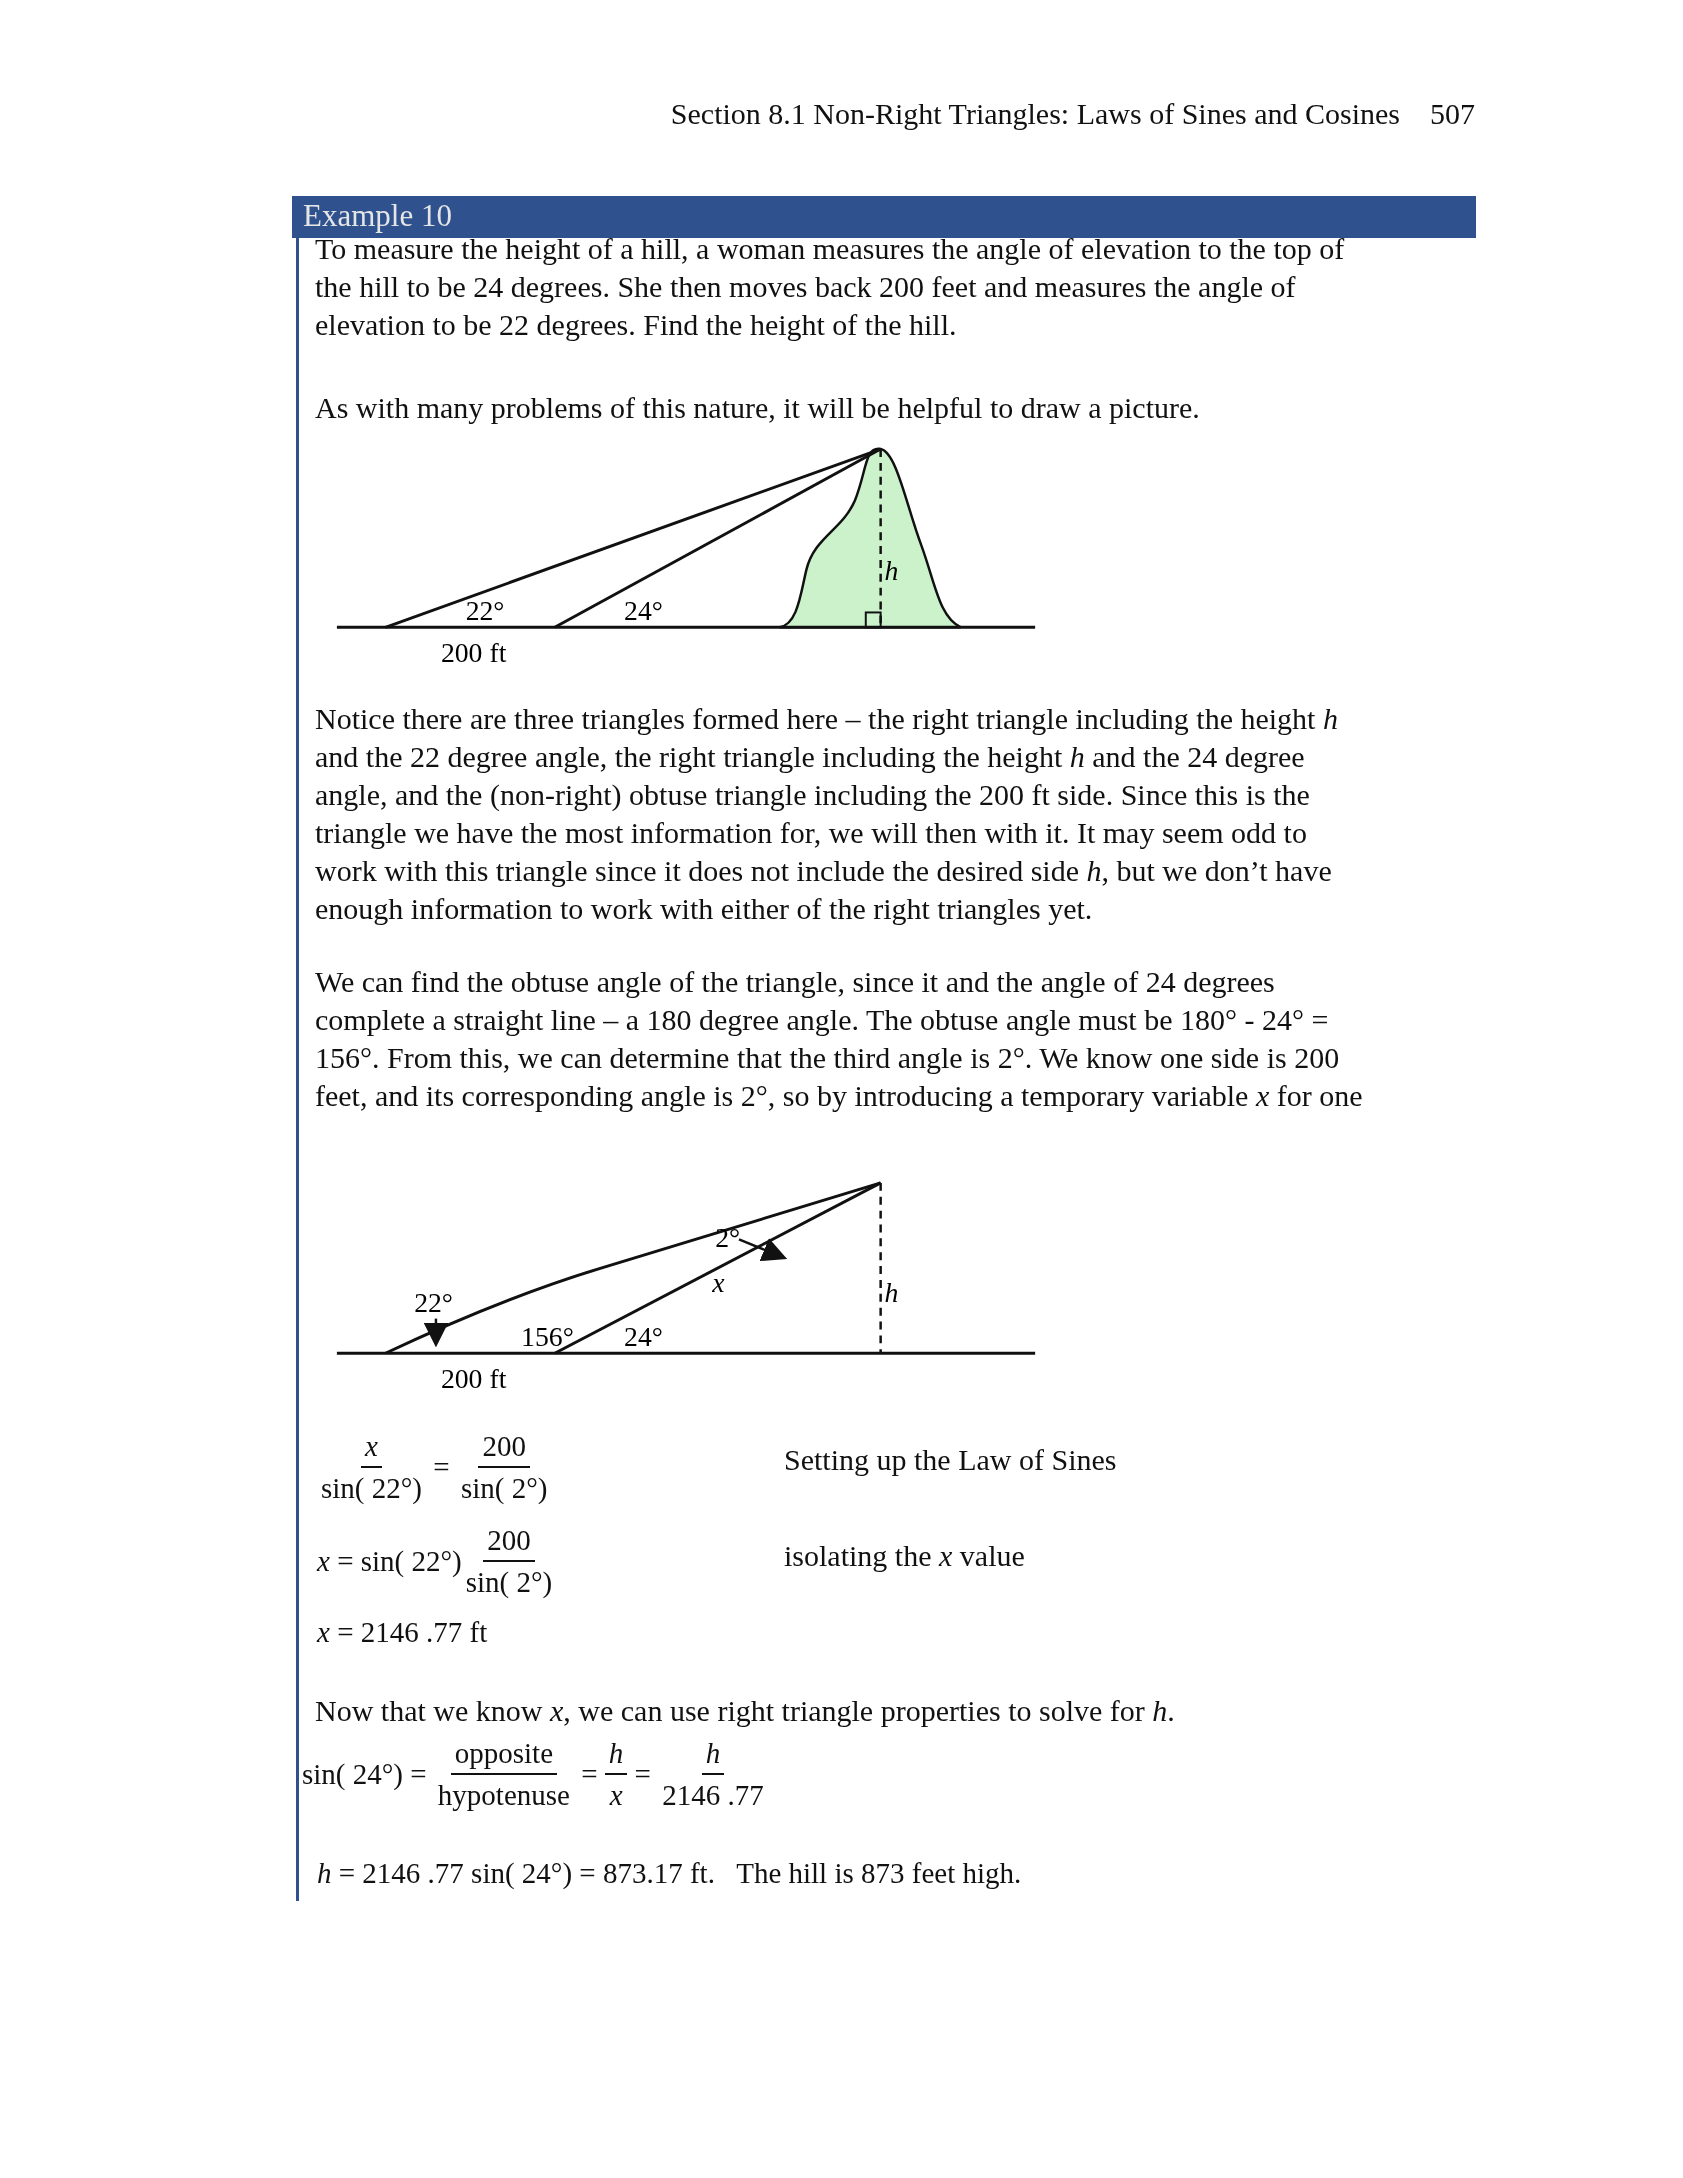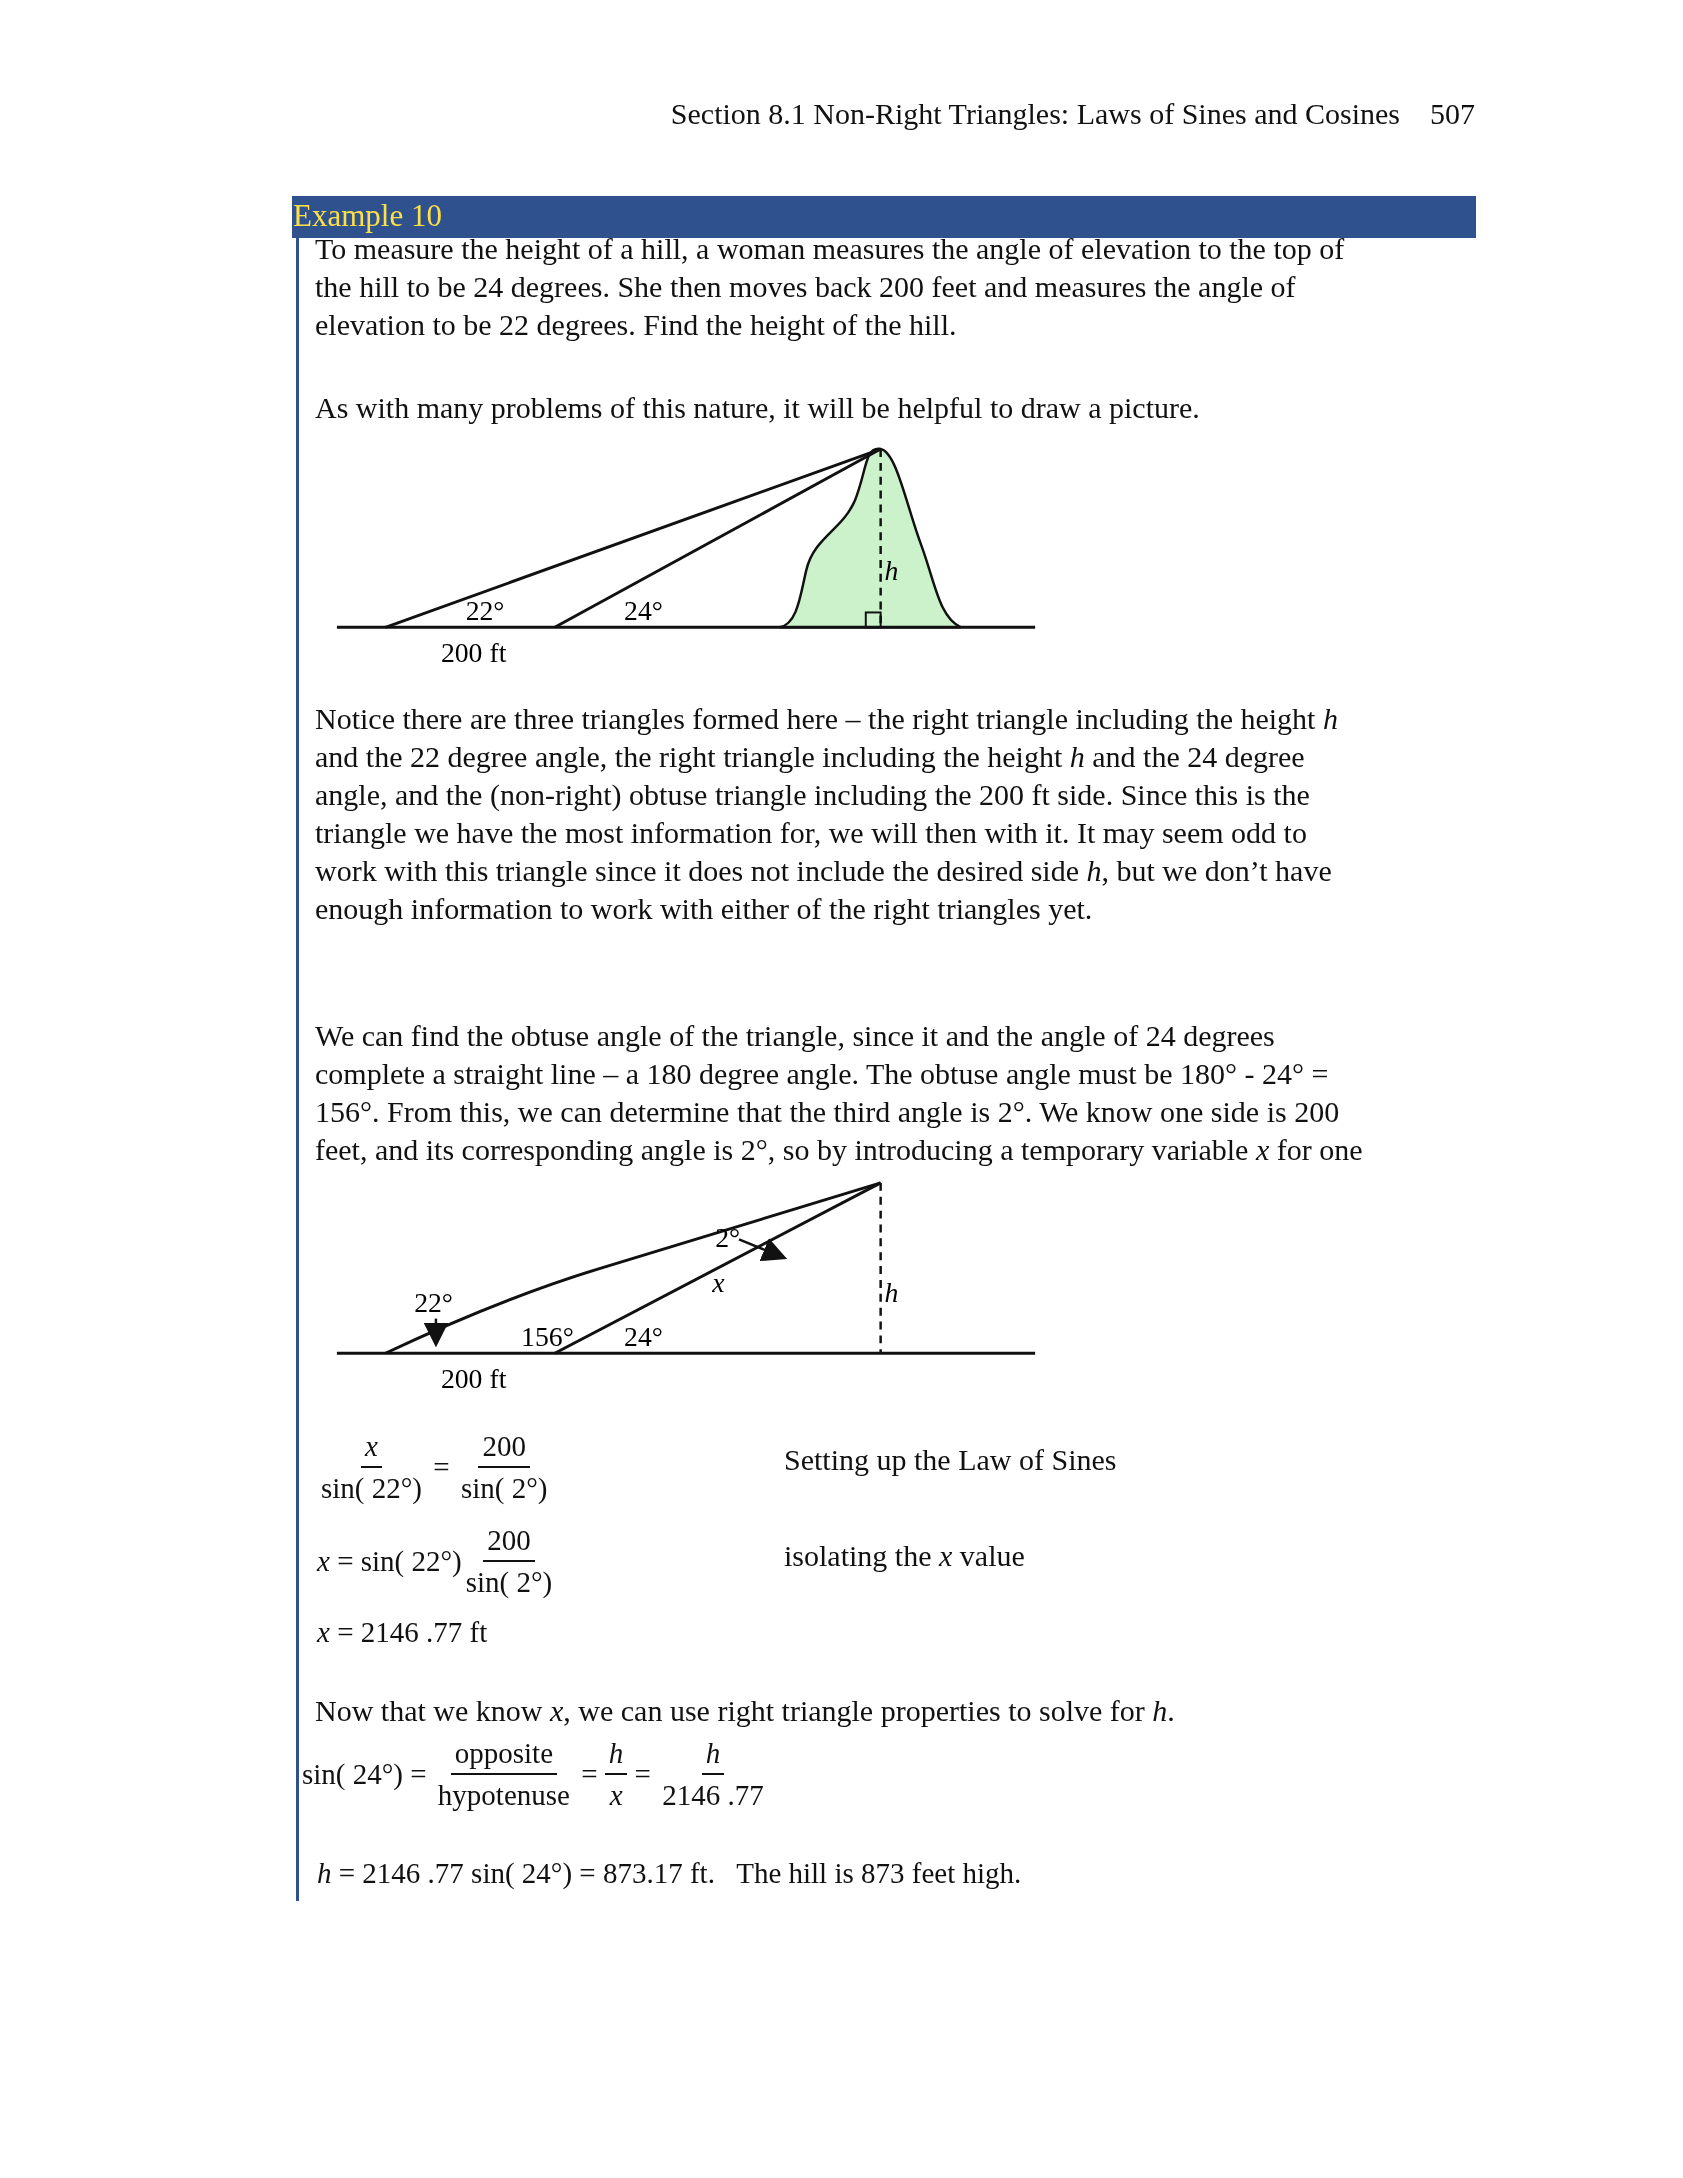--- a/index.html
+++ b/index.html
@@ -1,20 +1,20 @@
 <!DOCTYPE html>
 <html><head>
 <meta charset="utf-8">
 <style>
   html,body{margin:0;padding:0;background:#fff;}
   body{width:1683px;height:2178px;position:relative;overflow:hidden;font-family:"Liberation Serif","DejaVu Serif",serif;color:#111;}
   .abs{position:absolute;}
   .runhead{left:554px;top:97px;width:921px;text-align:right;font-size:30px;white-space:pre;}
   .bar{left:292px;top:196px;width:1184px;height:42px;background:#2f528f;}
-  .bar span{position:absolute;left:1px;top:2px;color:#fde047;font-size:31px;}
+  .bar span{position:absolute;left:11px;top:2px;color:#e5e5e5;font-size:31px;}
   .rule{left:296px;top:238px;width:3px;height:1663px;background:#2f528f;}
   .p{left:315px;width:1168px;font-size:30px;line-height:38px;}
   .p i{font-style:italic;}
   .note{font-size:30px;}
   .frac{display:inline-flex;flex-direction:column;align-items:center;vertical-align:middle;}
   .frac .n{padding:0 4px;border-bottom:2px solid #111;line-height:40px;}
   .frac .d{padding:0 4px;line-height:40px;}
   .eq{font-size:29px;display:flex;align-items:center;white-space:pre;}
   svg text{font-family:"Liberation Serif","DejaVu Serif",serif;}
 </style>
@@ -51,21 +51,21 @@
 
 <div class="abs p" style="top:700px">
   <div><span>Notice there are three triangles formed here – the right triangle including the height </span><i>h</i><span></span></div>
   <div><span>and the 22 degree angle, the right triangle including the height </span><i>h</i><span> and the 24 degree</span></div>
   <div><span>angle, and the (non-right) obtuse triangle including the 200 ft side.  Since this is the</span></div>
   <div><span>triangle we have the most information for, we will then with it.  It may seem odd to</span></div>
   <div><span>work with this triangle since it does not include the desired side </span><i>h</i><span>, but we don’t have</span></div>
   <div><span>enough information to work with either of the right triangles yet.</span></div>
 </div>
 
-<div class="abs p" style="top:1017px">
+<div class="abs p" style="top:963px">
   <div><span>We can find the obtuse angle of the triangle, since it and the angle of 24 degrees</span></div>
   <div><span>complete a straight line – a 180 degree angle.  The obtuse angle must be 180° - 24° =</span></div>
   <div><span>156°.  From this, we can determine that the third angle is 2°.  We know one side is 200</span></div>
   <div><span>feet, and its corresponding angle is 2°, so by introducing a temporary variable </span><i>x</i><span> for one</span></div>
 </div>
 
 <svg class="abs" style="left:327px;top:1158px" width="723" height="238" viewBox="0 0 730 240">
   <defs>
       <marker id="ah" markerWidth="10" markerHeight="10" refX="8" refY="5" orient="auto">
         <path d="M0,0 L10,5 L0,10 Z" fill="#111"></path>

